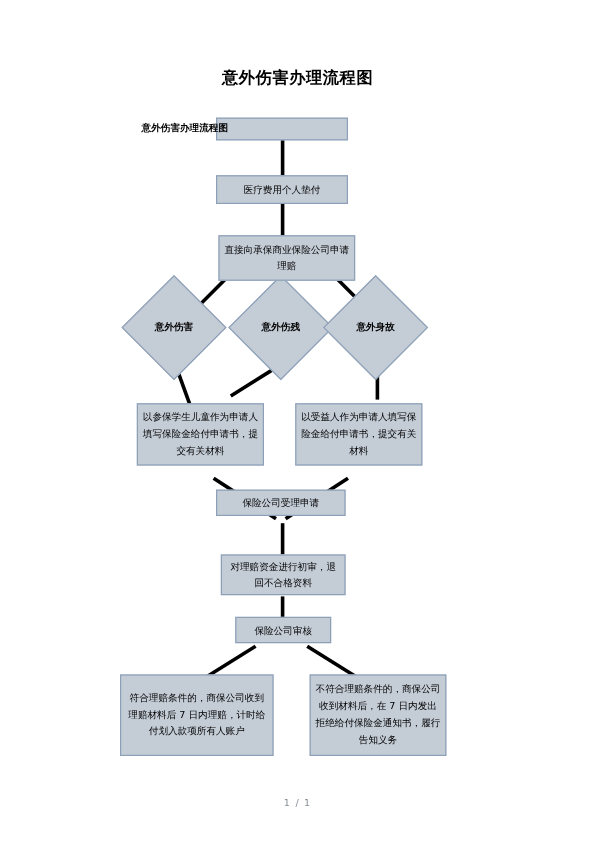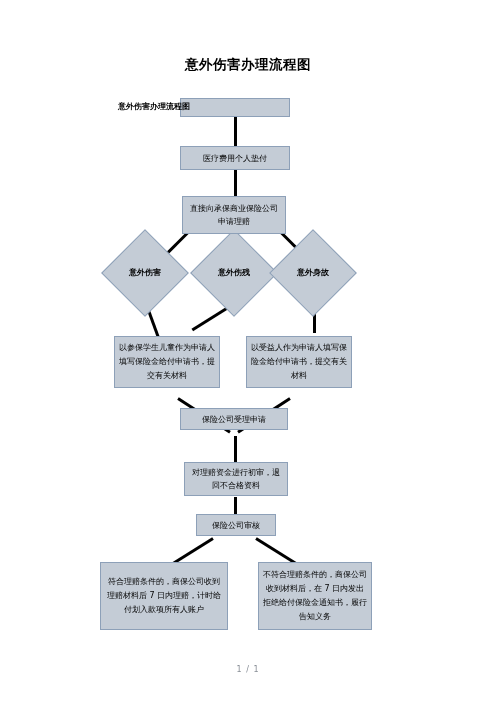--- a/index.html
+++ b/index.html
@@ -151,21 +151,21 @@
 
   <div class="node" style="left:180px; top:98px; width:110px; height:19px;">
     <span class="txt"></span>
   </div>
   <div class="free-label" style="left:118px; top:101px;">意外伤害办理流程图</div>
 
   <div class="node" style="left:180px; top:146px; width:110px; height:24px;">
     <span class="txt">医疗费用个人垫付</span>
   </div>
 
-  <div class="node" style="left:182px; top:196px; width:104px; height:38px;">
+  <div class="node" style="left:182px; top:196px; width:114px; height:38px;">
     <span class="txt">直接向承保商业保险公司申请理赔</span>
   </div>
 
   <div class="diamond" style="left:114px; top:242px;"></div>
   <div class="diamond-label" style="left:114px; top:267px; width:62px;">意外伤害</div>
 
   <div class="diamond" style="left:203px; top:242px;"></div>
   <div class="diamond-label" style="left:203px; top:267px; width:62px;">意外伤残</div>
 
   <div class="diamond" style="left:282px; top:242px;"></div>

